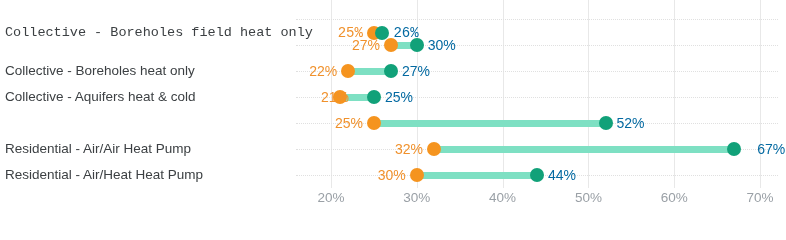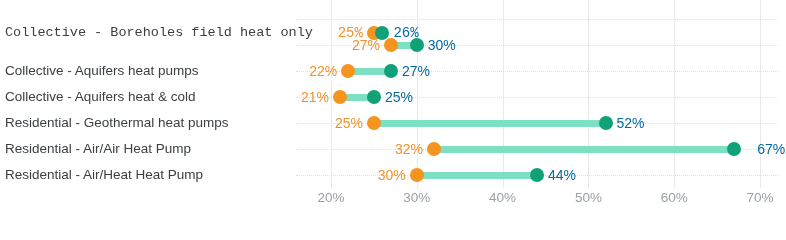--- a/index.html
+++ b/index.html
@@ -138,37 +138,36 @@
           <div class="val val-end" style="left: 393.48px;">26%</div>
         </div>
         <div class="row" style="top: 32px;">
           <div class="connector" style="left: 391.06px; width: 25.74px; background: rgb(126, 224, 195);"></div>
           <div class="dot dot-start" style="left: 384.06px; background: rgb(245, 148, 31);"></div>
           <div class="dot dot-end" style="left: 409.8px; background: rgb(17, 161, 121);"></div>
           <div class="val val-start" style="right: 405.94px;">27%</div>
           <div class="val val-end" style="left: 427.8px;">30%</div>
         </div>
         <div class="row" style="top: 58px;">
-          <div class="cat-label">Collective - Aquifers heat pumps</div>
+          <div class="cat-label">Collective - Boreholes heat only</div>
           <div class="connector" style="left: 348.16px; width: 42.9px; background: rgb(126, 224, 195);"></div>
           <div class="dot dot-start" style="left: 341.16px; background: rgb(245, 148, 31);"></div>
           <div class="dot dot-end" style="left: 384.06px; background: rgb(17, 161, 121);"></div>
           <div class="val val-start" style="right: 448.84px;">22%</div>
           <div class="val val-end" style="left: 402.06px;">27%</div>
         </div>
         <div class="row" style="top: 84px;">
           <div class="cat-label">Collective - Aquifers heat &amp; cold</div>
           <div class="connector" style="left: 339.58px; width: 34.32px; background: rgb(126, 224, 195);"></div>
           <div class="dot dot-start" style="left: 332.58px; background: rgb(245, 148, 31);"></div>
           <div class="dot dot-end" style="left: 366.9px; background: rgb(17, 161, 121);"></div>
-          <div class="val val-start" style="right: 457px; text-align: right;">21%</div>
+          <div class="val val-start" style="right: 437px; text-align: right;">21%</div>
           <div class="val val-end" style="left: 384.9px;">25%</div>
         </div>
         <div class="row" style="top: 110px;">
-          <div class="cat-label">Residential - Geothermal heat pumps</div>
           <div class="connector" style="left: 373.9px; width: 231.66px; background: rgb(126, 224, 195);"></div>
           <div class="dot dot-start" style="left: 366.9px; background: rgb(245, 148, 31);"></div>
           <div class="dot dot-end" style="left: 598.56px; background: rgb(17, 161, 121);"></div>
           <div class="val val-start" style="right: 423.1px;">25%</div>
           <div class="val val-end" style="left: 616.56px;">52%</div>
         </div>
         <div class="row" style="top: 136px;">
           <div class="cat-label">Residential - Air/Air Heat Pump</div>
           <div class="connector" style="left: 433.96px; width: 300.3px; background: rgb(126, 224, 195);"></div>
           <div class="dot dot-start" style="left: 426.96px; background: rgb(245, 148, 31);"></div>

